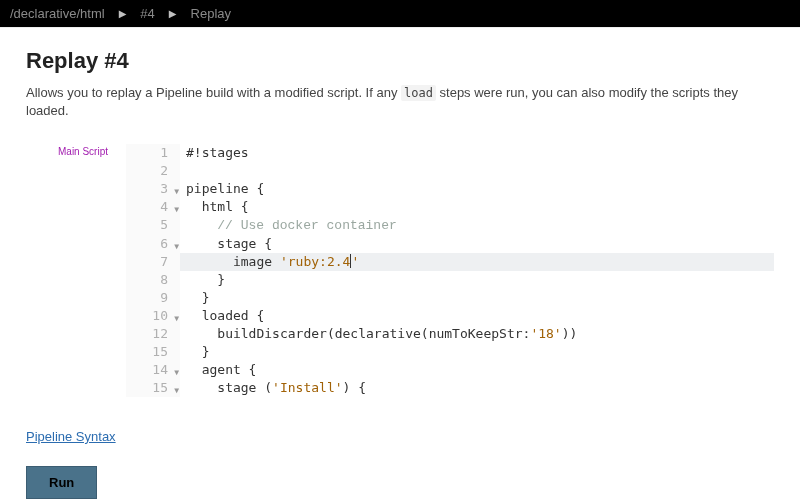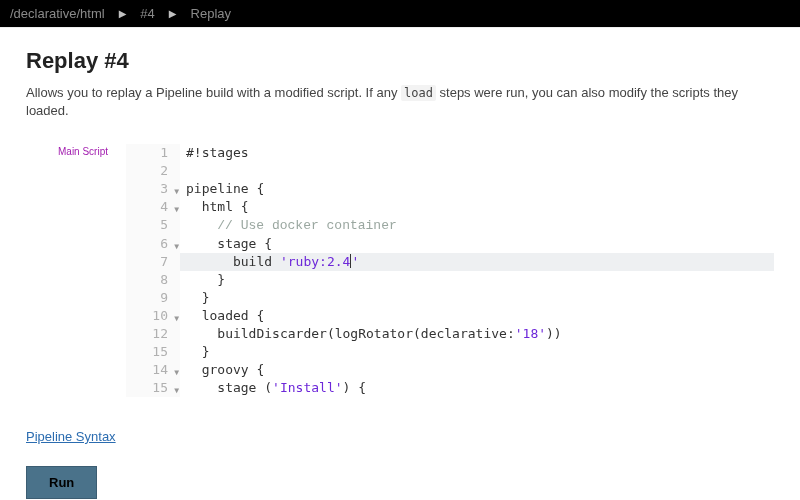--- a/index.html
+++ b/index.html
@@ -94,21 +94,21 @@
     top: 3px;
     font-size: 8px;
     color: #999;
   }
   .code-text {
     flex: 1;
     padding-left: 6px;
     color: #333;
   }
   .tok-comment { color: #9aa7a0; font-family: Liberation Mono, monospace; }
-  .tok-string  { color: #6d28d9; }
+  .tok-string  { color: #a16207; }
   .tok-cursor  {
     display: inline-block;
     width: 0;
     border-left: 1px solid #333;
     height: 14px;
     vertical-align: -2px;
   }
   .link-row { margin: 12px 0 0 26px; }
   .pipeline-link {
     color: #2b6cb0;
@@ -148,27 +148,27 @@
 
   <div class="editor-section">
     <div class="editor-label">Main Script</div>
     <div class="editor" id="editor">
         <div class="code-row"><div class="gutter">1</div><div class="code-text"><span>#!stages</span></div></div>
         <div class="code-row"><div class="gutter">2</div><div class="code-text"><span></span></div></div>
         <div class="code-row"><div class="gutter">3<span class="fold">▼</span></div><div class="code-text"><span>pipeline {</span></div></div>
         <div class="code-row"><div class="gutter">4<span class="fold">▼</span></div><div class="code-text"><span>  html {</span></div></div>
         <div class="code-row"><div class="gutter">5</div><div class="code-text"><span>    </span><span class="tok-comment">// Use docker container</span></div></div>
         <div class="code-row"><div class="gutter">6<span class="fold">▼</span></div><div class="code-text"><span>    stage {</span></div></div>
-        <div class="code-row active"><div class="gutter">7</div><div class="code-text"><span>      build </span><span class="tok-string">'ruby:2.4</span><span class="tok-cursor"></span><span class="tok-string">'</span></div></div>
+        <div class="code-row active"><div class="gutter">7</div><div class="code-text"><span>      image </span><span class="tok-string">'ruby:2.4</span><span class="tok-cursor"></span><span class="tok-string">'</span></div></div>
         <div class="code-row"><div class="gutter">8</div><div class="code-text"><span>    }</span></div></div>
         <div class="code-row"><div class="gutter">9</div><div class="code-text"><span>  }</span></div></div>
         <div class="code-row"><div class="gutter">10<span class="fold">▼</span></div><div class="code-text"><span>  loaded {</span></div></div>
-        <div class="code-row"><div class="gutter">12</div><div class="code-text"><span>    buildDiscarder(logRotator(declarative:</span><span class="tok-string">'18'</span><span>))</span></div></div>
+        <div class="code-row"><div class="gutter">12</div><div class="code-text"><span>    buildDiscarder(declarative(numToKeepStr:</span><span class="tok-string">'18'</span><span>))</span></div></div>
         <div class="code-row"><div class="gutter">15</div><div class="code-text"><span>  }</span></div></div>
-        <div class="code-row"><div class="gutter">14<span class="fold">▼</span></div><div class="code-text"><span>  groovy {</span></div></div>
+        <div class="code-row"><div class="gutter">14<span class="fold">▼</span></div><div class="code-text"><span>  agent {</span></div></div>
         <div class="code-row"><div class="gutter">15<span class="fold">▼</span></div><div class="code-text"><span>    stage (</span><span class="tok-string">'Install'</span><span>) {</span></div></div>
       </div>
   </div>
 </div>
 
 <div class="link-row">
   <a class="pipeline-link">Pipeline Syntax</a>
 </div>
 
 <button class="run-btn">Run</button>

